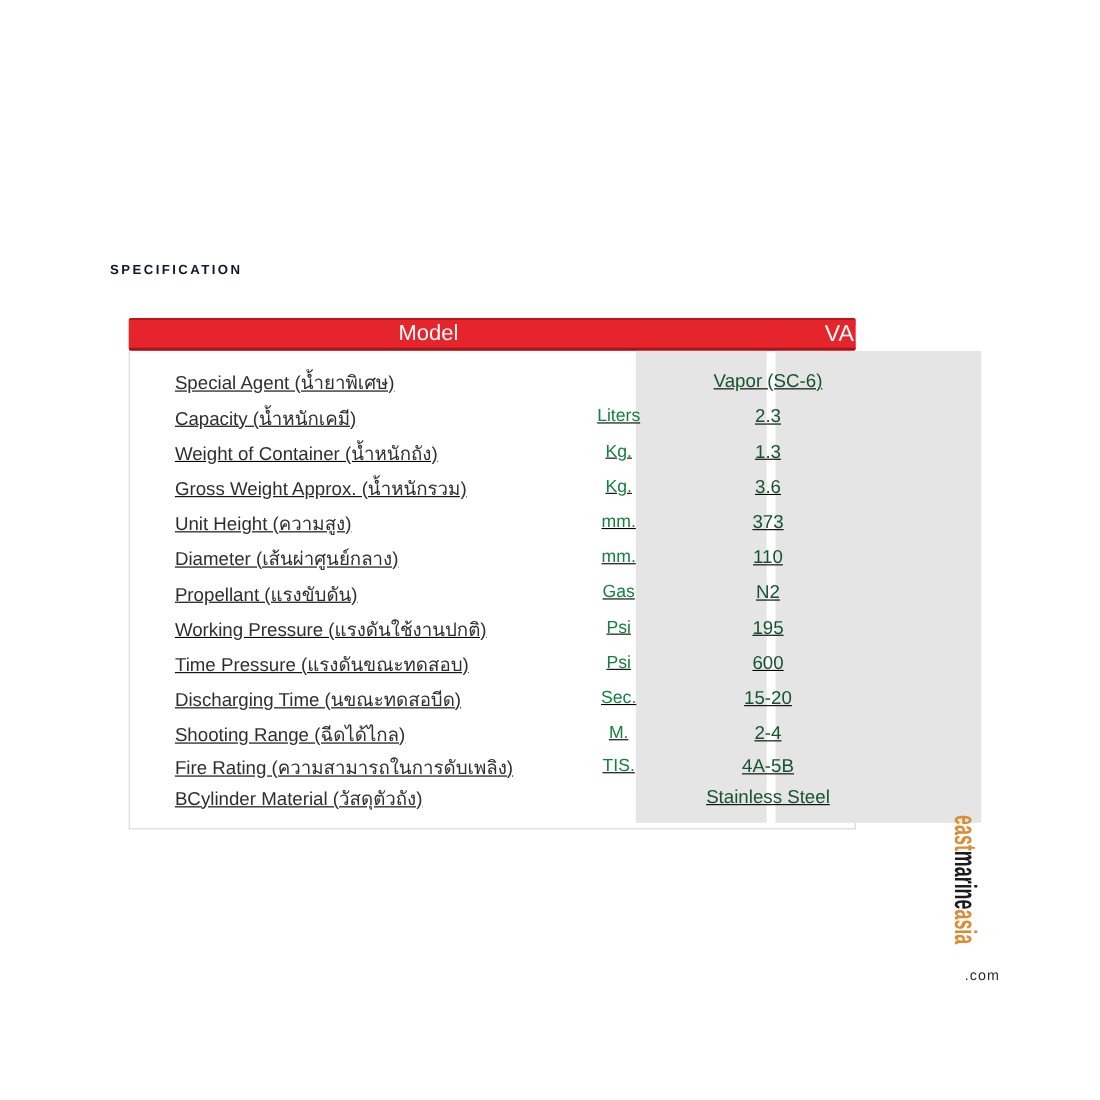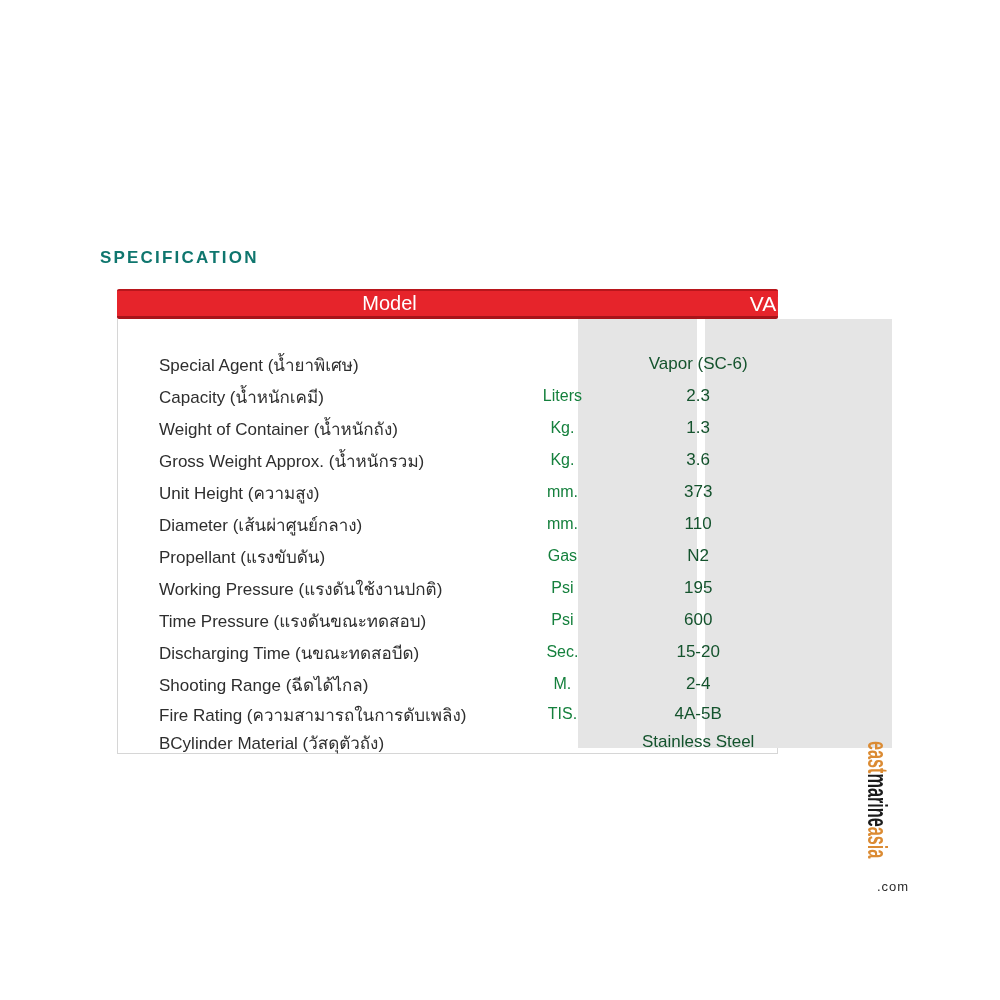--- a/index.html
+++ b/index.html
@@ -2,26 +2,26 @@
 <html><head>
 <meta charset="utf-8">
 <style>
   html,body{margin:0;padding:0;}
   body{
     width:1000px;height:1000px;position:relative;overflow:hidden;
     background:#ffffff;
     font-family:"Liberation Sans","DejaVu Sans",sans-serif;
   }
   .spec-heading{
-    position:absolute;left:100px;top:248px;
-    font-size:17px;font-weight:bold;letter-spacing:2.2px;
-    color:#0f766e;
+    position:absolute;left:100px;top:238px;
+    font-size:12px;font-weight:bold;letter-spacing:2.2px;
+    color:#0f172a;
   }
   .spec-table{
-    position:absolute;left:117px;top:289px;width:661px;
+    position:absolute;left:117px;top:289px;width:661px;text-decoration:underline;
   }
   .table-header{
     position:relative;height:25px;
     background:var(--red,#e6242b);
     border-top:2px solid var(--red-dark,#b8161c);
     border-bottom:3px solid var(--red-darker,#a8141a);
     border-radius:2px;
     color:#ffffff;
   }
   .hdr-model{
@@ -39,21 +39,21 @@
     position:relative;height:435px;background:#ffffff;
     border:1px solid #d6d6d6;border-top:none;box-sizing:border-box;
   }
   .col-bg{
     position:absolute;top:0;height:429px;
     background:var(--col-gray,#e5e5e5);
   }
   .col-bg.units{left:460px;width:119px;}
   .col-bg.values{left:587px;width:187px;}
   .rows{
-    position:relative;padding-top:29px;
+    position:relative;padding-top:12px;
   }
   .row{
     display:flex;align-items:center;height:32px;
   }
   .row.tight{height:28px;}
   .cell-label{
     width:460px;box-sizing:border-box;padding-left:41px;
     font-size:17px;color:#2e2e2e;white-space:nowrap;
   }
   .cell-unit{

